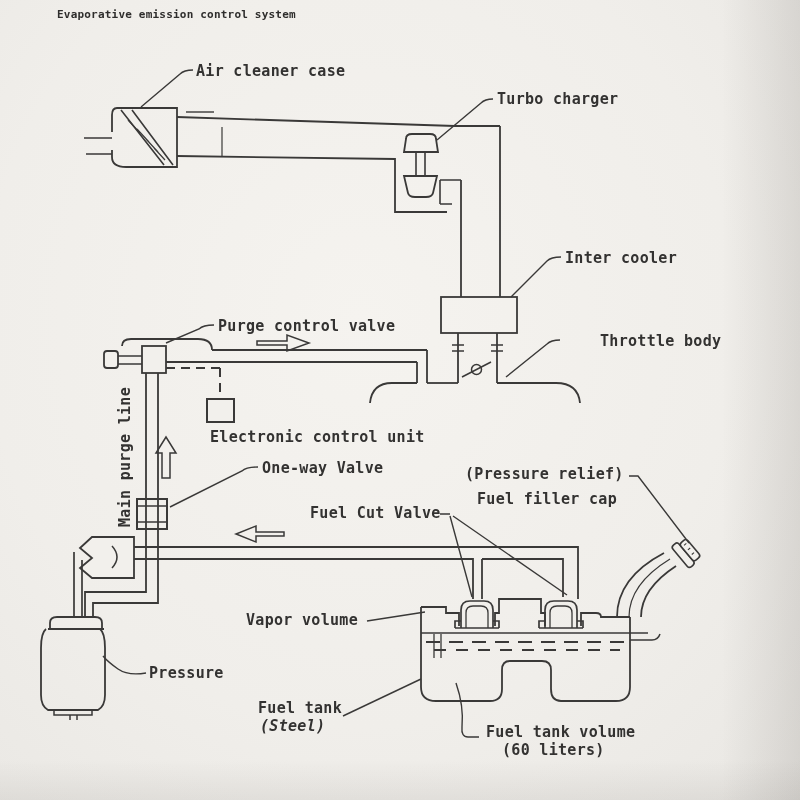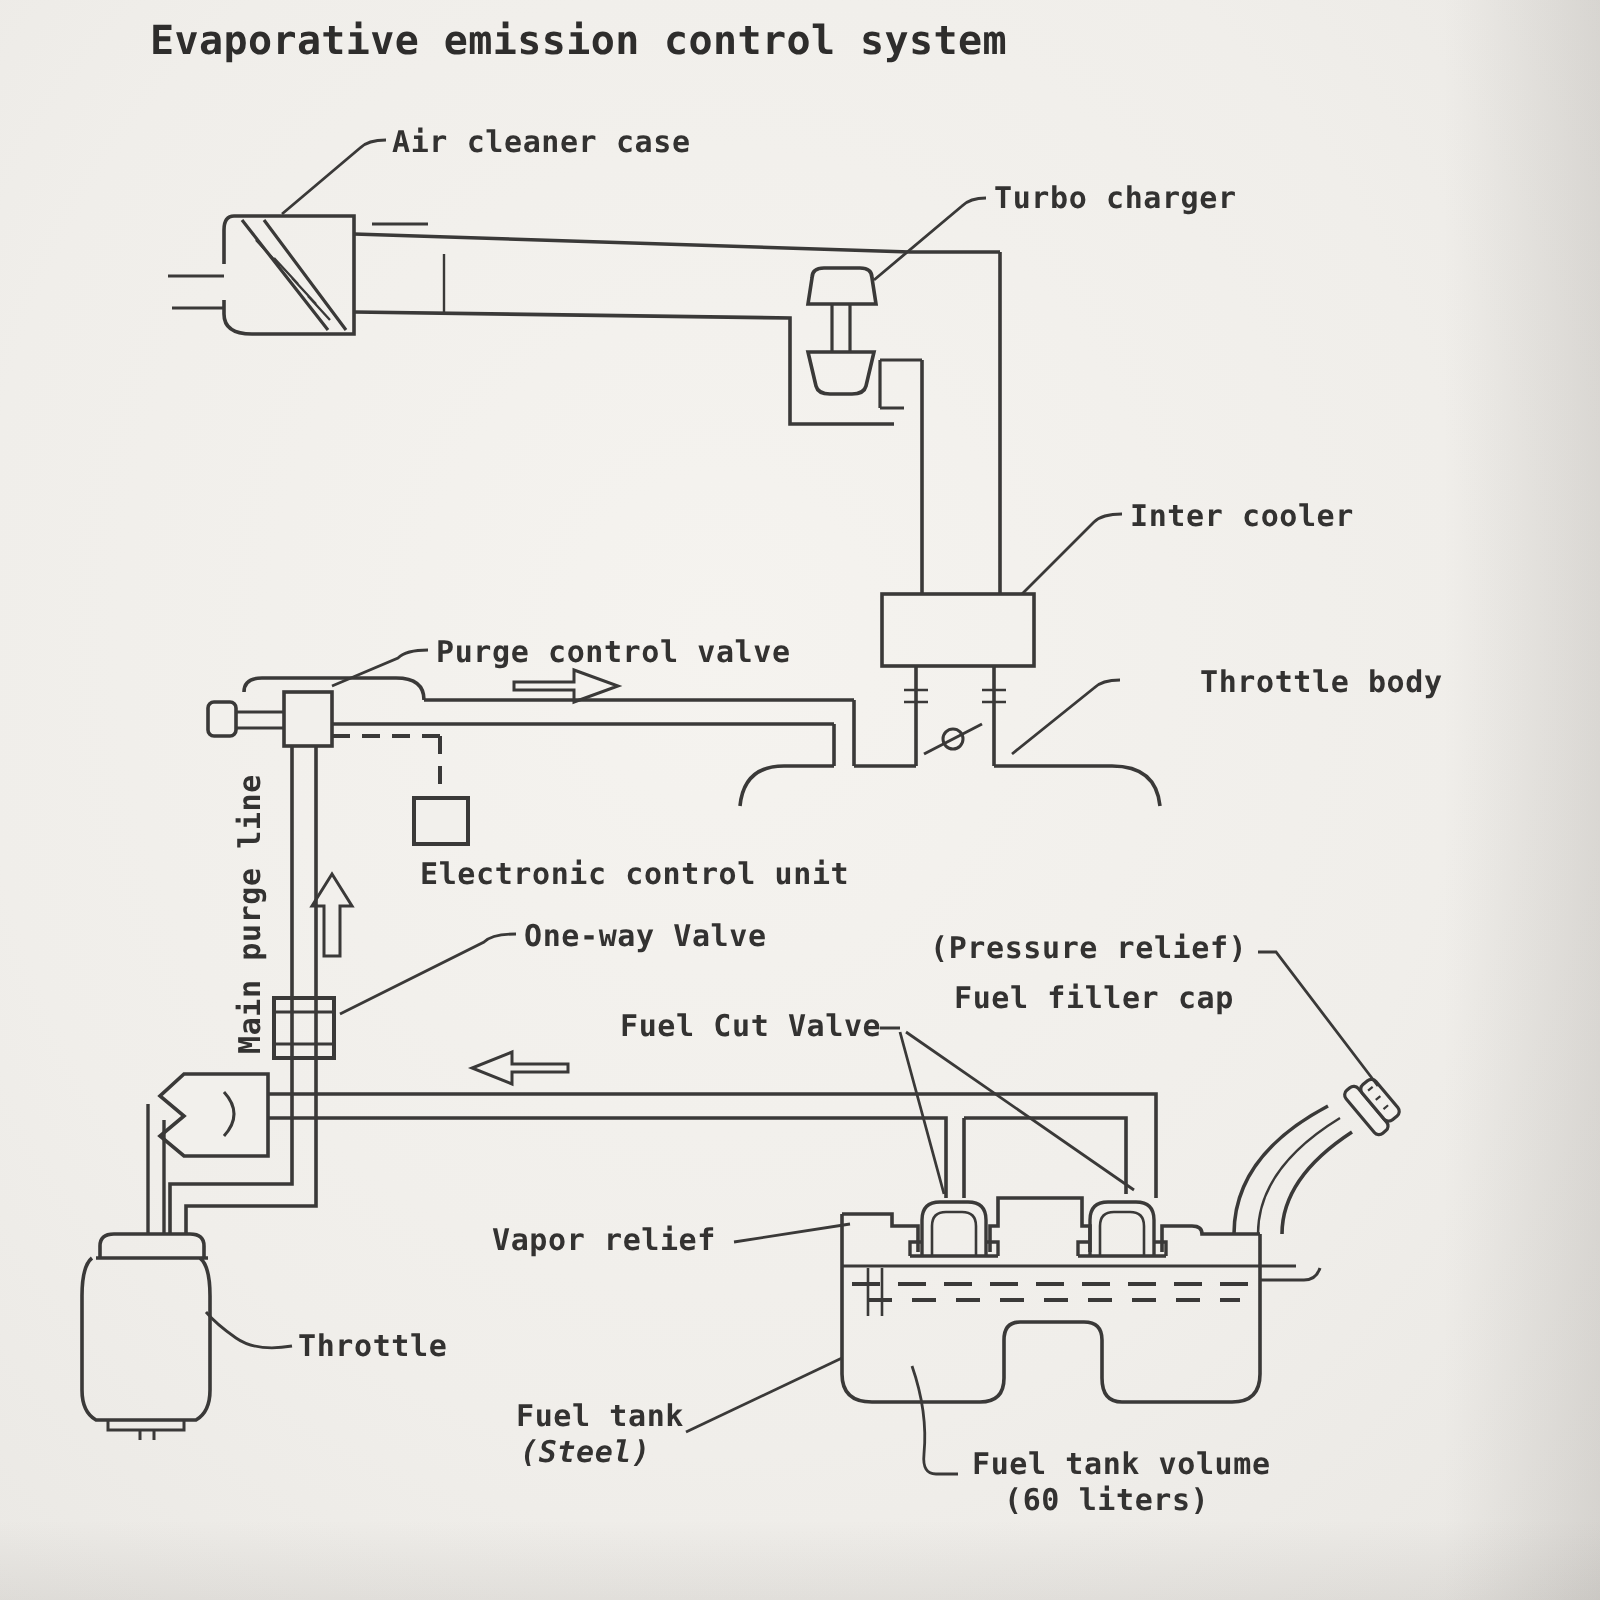--- a/index.html
+++ b/index.html
@@ -12,21 +12,21 @@
   .shade-right{position:absolute;top:0;right:0;width:78px;height:100%;
     background:linear-gradient(to right, rgba(110,105,100,0) 0%, rgba(110,105,100,0.16) 100%);}
   .shade-bottom{position:absolute;left:0;bottom:0;width:100%;height:40px;
     background:linear-gradient(to bottom, rgba(110,105,100,0) 0%, rgba(110,105,100,0.10) 100%);}
   svg{position:absolute;left:0;top:0;}
   .lbl{
     position:absolute;white-space:nowrap;color:#333231;
     font:600 15px "DejaVu Sans Mono","Liberation Mono",monospace;
     letter-spacing:0.3px;
   }
-  .title{font-size:20px;letter-spacing:0.2px;color:#2e2d2c;margin-left:18px;}
+  .title{font-size:11px;letter-spacing:0.2px;color:#2e2d2c;}
   .rot{transform:rotate(-90deg);transform-origin:0 0;}
   .ital{font-style:italic;}
   .ink{stroke:#3a3938;fill:none;}
 </style>
 </head>
 <body>
 
 <div id="page">
 
   <svg width="800" height="800" viewBox="0 0 800 800">
@@ -191,22 +191,22 @@
   <div class="lbl" style="left:497px;top:90px;">Turbo charger</div>
   <div class="lbl" style="left:565px;top:249px;">Inter cooler</div>
   <div class="lbl" style="left:564px;top:332px;margin-left:36px;">Throttle body</div>
   <div class="lbl" style="left:218px;top:317px;">Purge control valve</div>
   <div class="lbl" style="left:210px;top:428px;">Electronic control unit</div>
   <div class="lbl" style="left:262px;top:459px;">One-way Valve</div>
   <div class="lbl rot" style="left:116px;top:527px;">Main purge line</div>
   <div class="lbl" style="left:310px;top:504px;">Fuel Cut Valve</div>
   <div class="lbl" style="left:477px;top:447px;margin-top:43px;">Fuel filler cap</div>
   <div class="lbl" style="left:465px;top:465px;">(Pressure relief)</div>
-  <div class="lbl" style="left:246px;top:611px;">Vapor relief</div>
-  <div class="lbl" style="left:149px;top:664px;">Throttle</div>
+  <div class="lbl" style="left:246px;top:611px;">Vapor volume</div>
+  <div class="lbl" style="left:149px;top:664px;">Pressure</div>
   <div class="lbl" style="left:258px;top:699px;">Fuel tank</div>
   <div class="lbl ital" style="left:260px;top:717px;">(Steel)</div>
   <div class="lbl" style="left:486px;top:723px;">Fuel tank volume</div>
   <div class="lbl" style="left:502px;top:741px;">(60 liters)</div>
 
   <div class="shade-right"></div>
   <div class="shade-bottom"></div>
 </div>
 
 </body></html>

